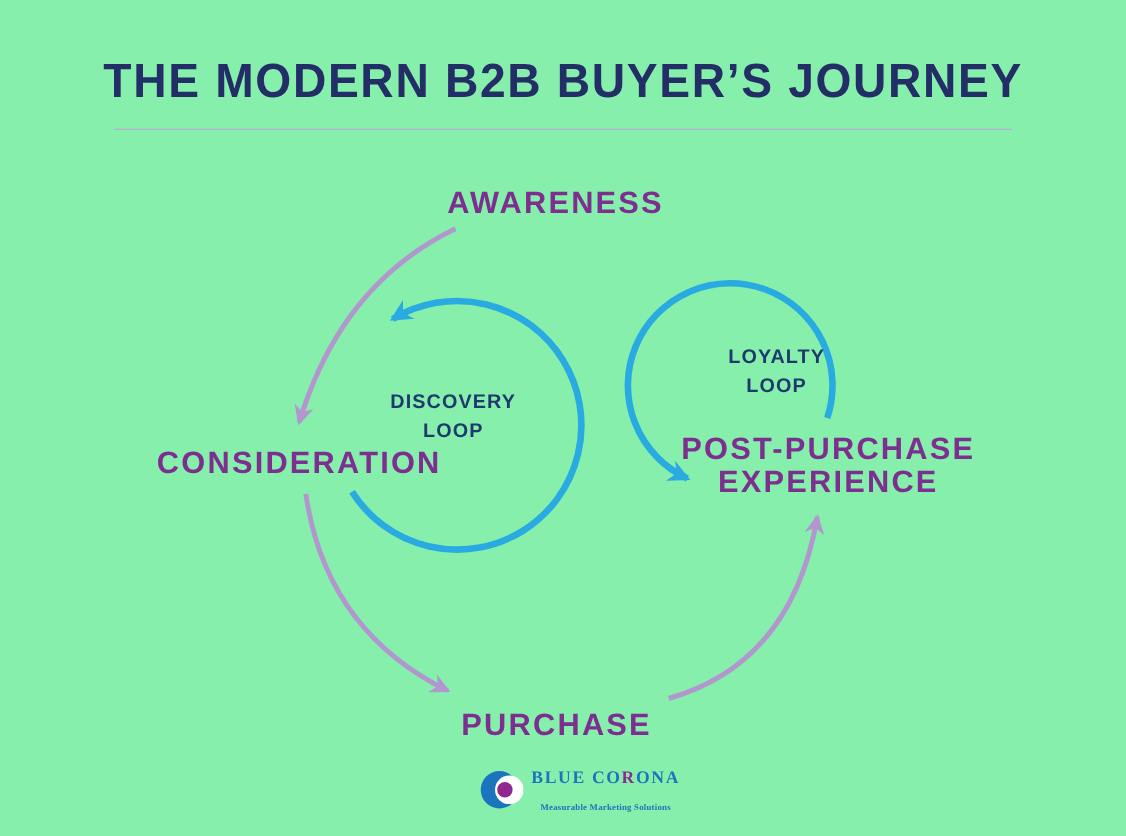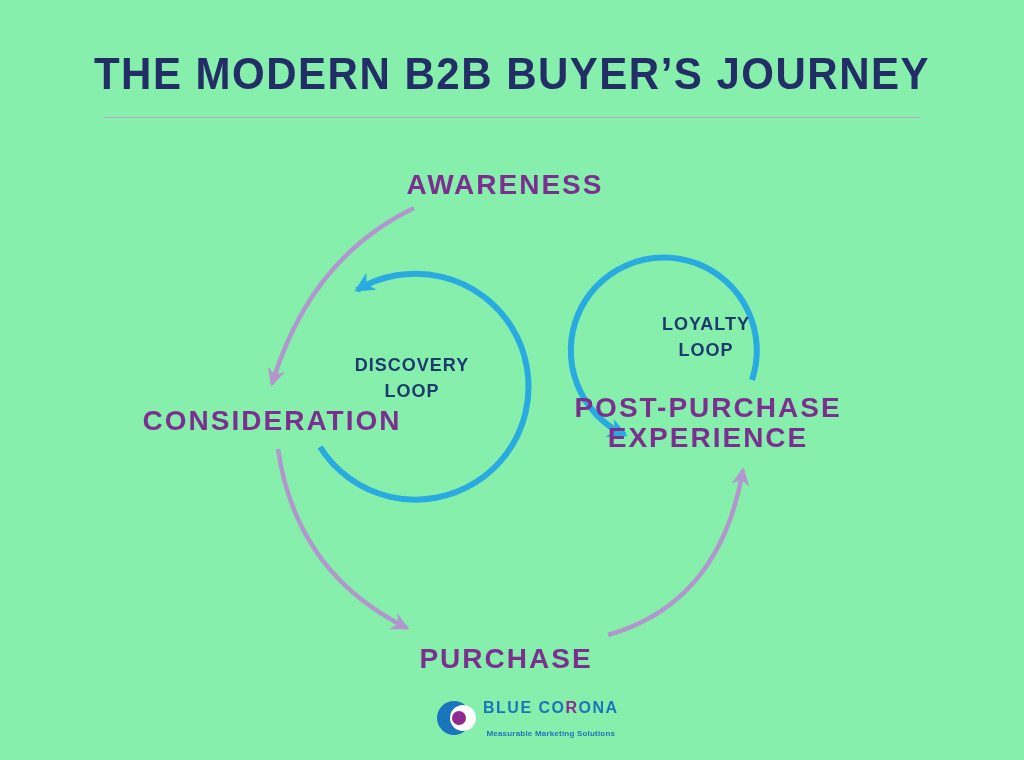--- a/index.html
+++ b/index.html
@@ -27,21 +27,21 @@
     color:var(--loop-navy);text-align:center;line-height:26px;white-space:nowrap;
   }
   svg.diagram{position:absolute;left:0;top:0;}
   .loop-arc{stroke:var(--cyan);stroke-width:6;fill:none;stroke-linecap:butt;}
   .flow-arc{stroke:var(--light-purple);stroke-width:4.5;fill:none;stroke-linecap:butt;}
   .arrow-cyan{fill:var(--cyan);}
   .arrow-purple{fill:var(--light-purple);}
   .logo{
     position:absolute;left:436px;top:698px;display:flex;align-items:center;gap:7px;
   }
-  .logo-text-col{display:flex;flex-direction:column;align-items:center;}
+  .logo-text-col{display:flex;flex-direction:column;align-items:center;font-family:Liberation Serif, serif;}
   .logo-name{
     font-size:16px;font-weight:700;letter-spacing:1.5px;color:var(--logo-blue);
     white-space:nowrap;line-height:18px;
   }
   .logo-name .hl{color:var(--logo-purple);}
   .logo-tagline{
     font-size:8px;font-weight:700;letter-spacing:0.2px;color:var(--logo-blue);
     white-space:nowrap;margin-top:12px;
   }
 </style>
@@ -71,21 +71,21 @@
 
     <path class="flow-arc" d="M 278 449 Q 296 573 407 628" marker-end="url(#arrowPurple)"></path>
 
     <path class="flow-arc" d="M 608 635 Q 720 603 743 470" marker-end="url(#arrowPurple)"></path>
   </svg>
 
   <div class="stage" style="left:505px;top:170px;">AWARENESS</div>
 
   <div class="stage" style="left:272px;top:406px;">CONSIDERATION</div>
 
-  <div class="stage" style="left:708px;top:393px;">
+  <div class="stage" style="left:753px;top:393px;">
     <span>POST-PURCHASE</span><br>
     <span>EXPERIENCE</span>
   </div>
 
   <div class="stage" style="left:506px;top:644px;">PURCHASE</div>
 
   <div class="loop-label" style="left:412px;top:326px;">
     <br>
     <span>DISCOVERY</span><br>
     <span>LOOP</span>

